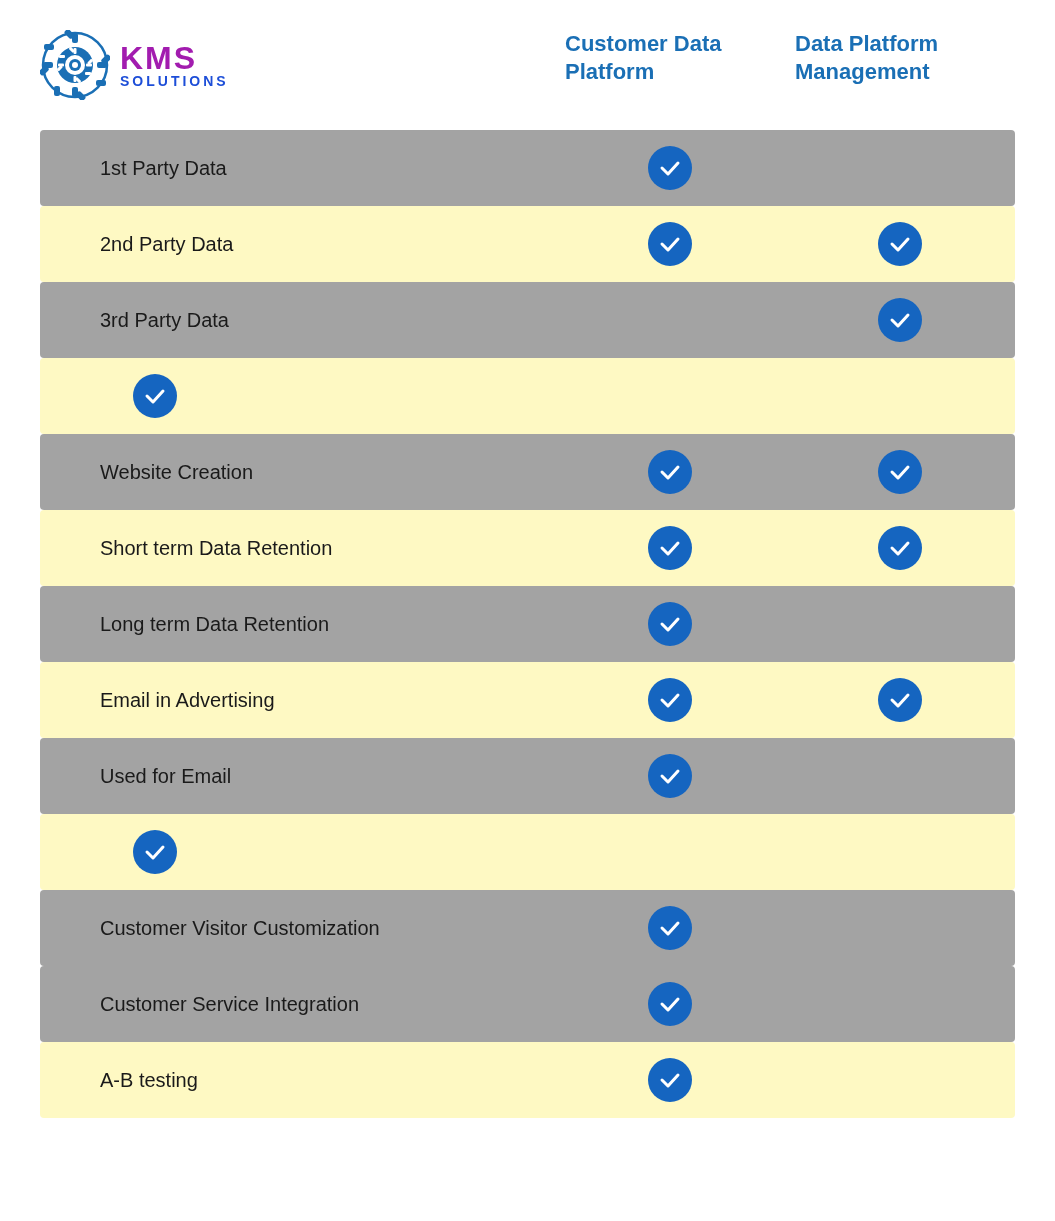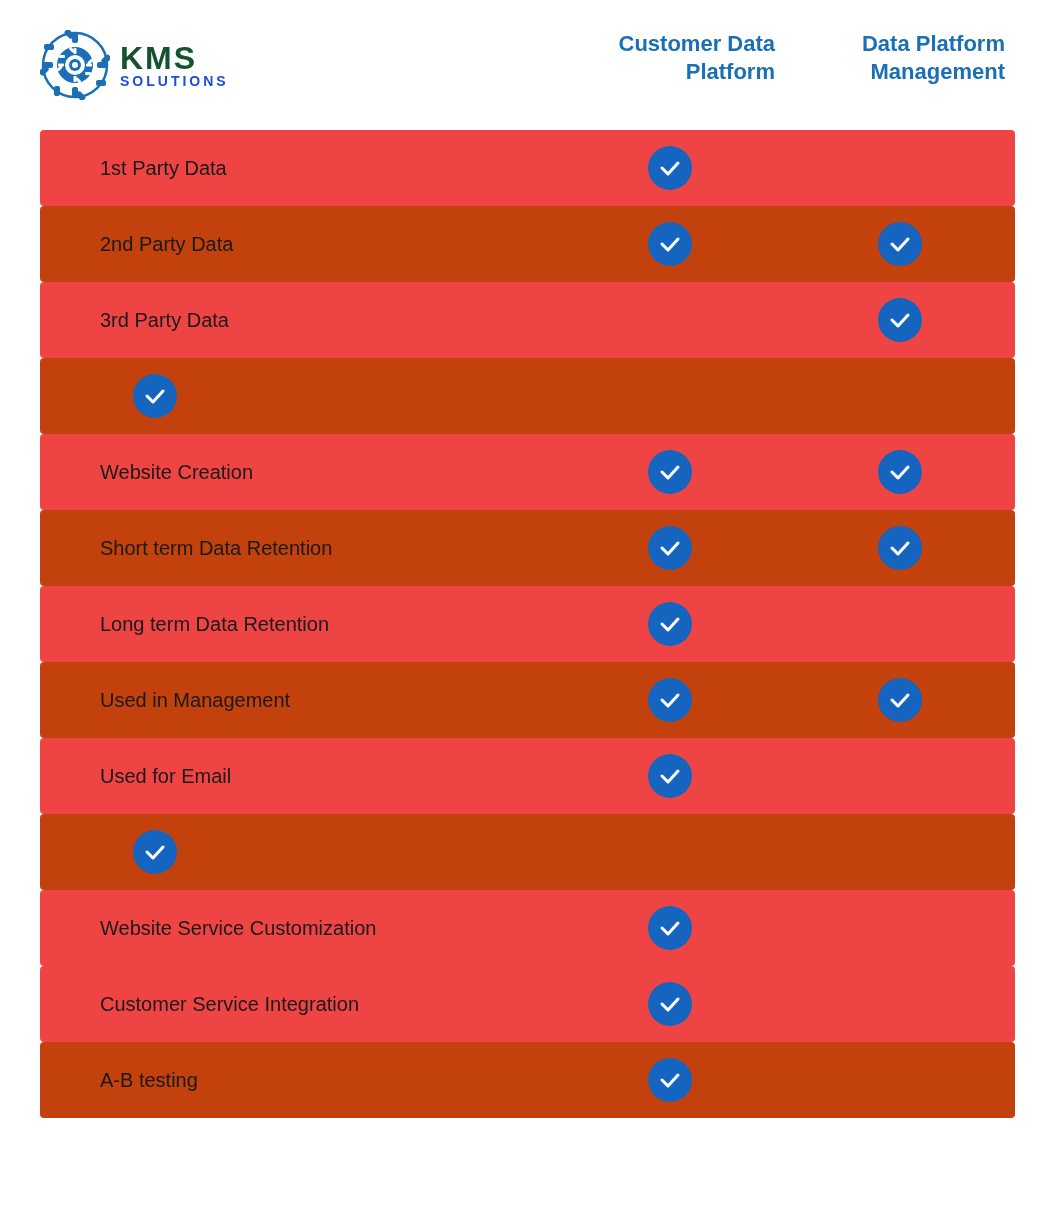--- a/index.html
+++ b/index.html
@@ -42,65 +42,65 @@
 
     .logo-text {
       display: flex;
       flex-direction: column;
       line-height: 1;
     }
 
     .logo-kms {
       font-size: 32px;
       font-weight: 900;
-      color: #14532d;
+      color: #a21caf;
       letter-spacing: 2px;
     }
 
     .logo-solutions {
       font-size: 14px;
       font-weight: 600;
       color: #1d4ed8;
       letter-spacing: 3px;
     }
 
     .column-headers {
       display: flex;
       flex: 1;
       justify-content: flex-end;
       gap: 0;
     }
 
     .col-header {
       width: 230px;
-      text-align: right;
+      text-align: left;
       font-size: 22px;
       font-weight: 800;
       color: #1a6fb5;
       line-height: 1.25;
       padding: 0 10px;
     }
 
     .table-area {
       width: 100%;
     }
 
     .table-row {
       display: flex;
       align-items: center;
       min-height: 76px;
       border-radius: 4px;
     }
 
     .table-row.striped {
-      background: #ef4444;
+      background: #a3a3a3;
     }
 
     .table-row.white {
-      background: #c2410c;
+      background: #fef9c3;
     }
 
     .row-label {
       flex: 1;
       font-size: 20px;
       color: #1a1a1a;
       font-weight: 400;
       padding-left: 60px;
     }
 
@@ -284,21 +284,21 @@
             <svg viewBox="0 0 26 26" fill="none" xmlns="http://www.w3.org/2000/svg">
     <polyline points="5,13 11,19 21,8" stroke="white" stroke-width="3" stroke-linecap="round" stroke-linejoin="round"></polyline>
   </svg>
           </div>
         </div>
         <div class="col-cell">
           <div class="empty-cell"></div>
         </div>
       </div>
       <div class="table-row white">
-        <div class="row-label">Used in Management</div>
+        <div class="row-label">Email in Advertising</div>
         <div class="col-cell">
           <div class="check-icon">
             <svg viewBox="0 0 26 26" fill="none" xmlns="http://www.w3.org/2000/svg">
     <polyline points="5,13 11,19 21,8" stroke="white" stroke-width="3" stroke-linecap="round" stroke-linejoin="round"></polyline>
   </svg>
           </div>
         </div>
         <div class="col-cell">
           <div class="check-icon">
             <svg viewBox="0 0 26 26" fill="none" xmlns="http://www.w3.org/2000/svg">
@@ -326,21 +326,21 @@
             <svg viewBox="0 0 26 26" fill="none" xmlns="http://www.w3.org/2000/svg">
     <polyline points="5,13 11,19 21,8" stroke="white" stroke-width="3" stroke-linecap="round" stroke-linejoin="round"></polyline>
   </svg>
           </div>
         </div>
         <div class="col-cell">
           <div class="empty-cell"></div>
         </div>
       </div>
       <div class="table-row striped">
-        <div class="row-label">Website Service Customization</div>
+        <div class="row-label">Customer Visitor Customization</div>
         <div class="col-cell">
           <div class="check-icon">
             <svg viewBox="0 0 26 26" fill="none" xmlns="http://www.w3.org/2000/svg">
     <polyline points="5,13 11,19 21,8" stroke="white" stroke-width="3" stroke-linecap="round" stroke-linejoin="round"></polyline>
   </svg>
           </div>
         </div>
         <div class="col-cell">
           <div class="empty-cell"></div>
         </div>

